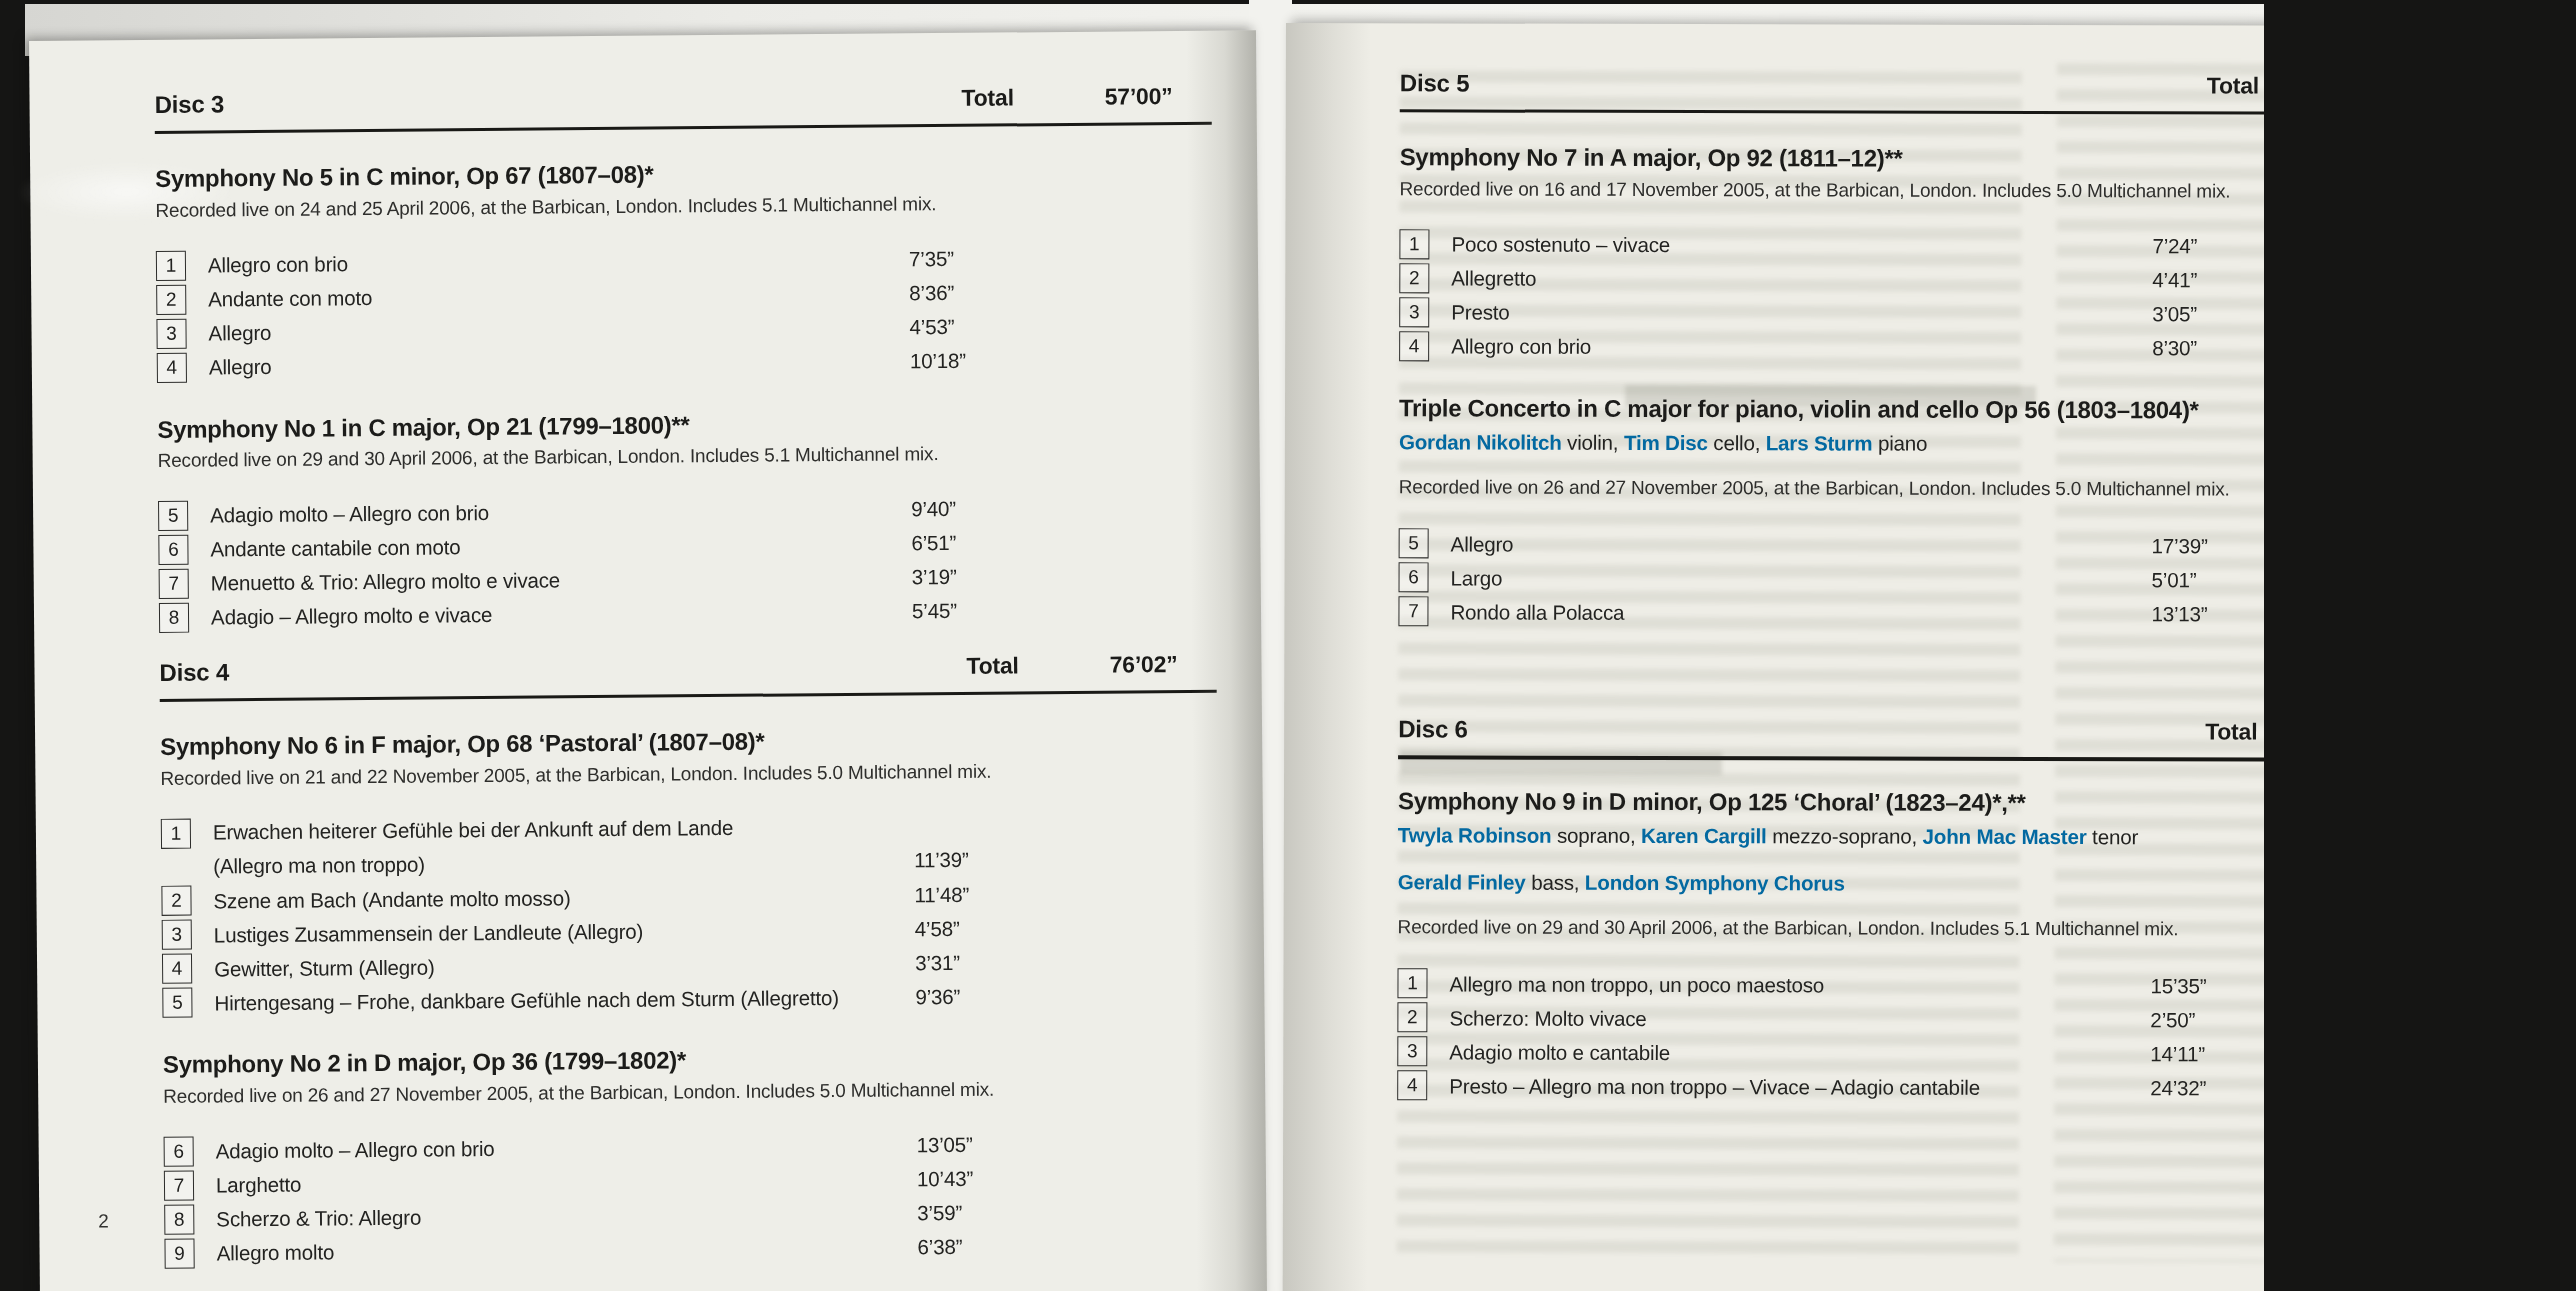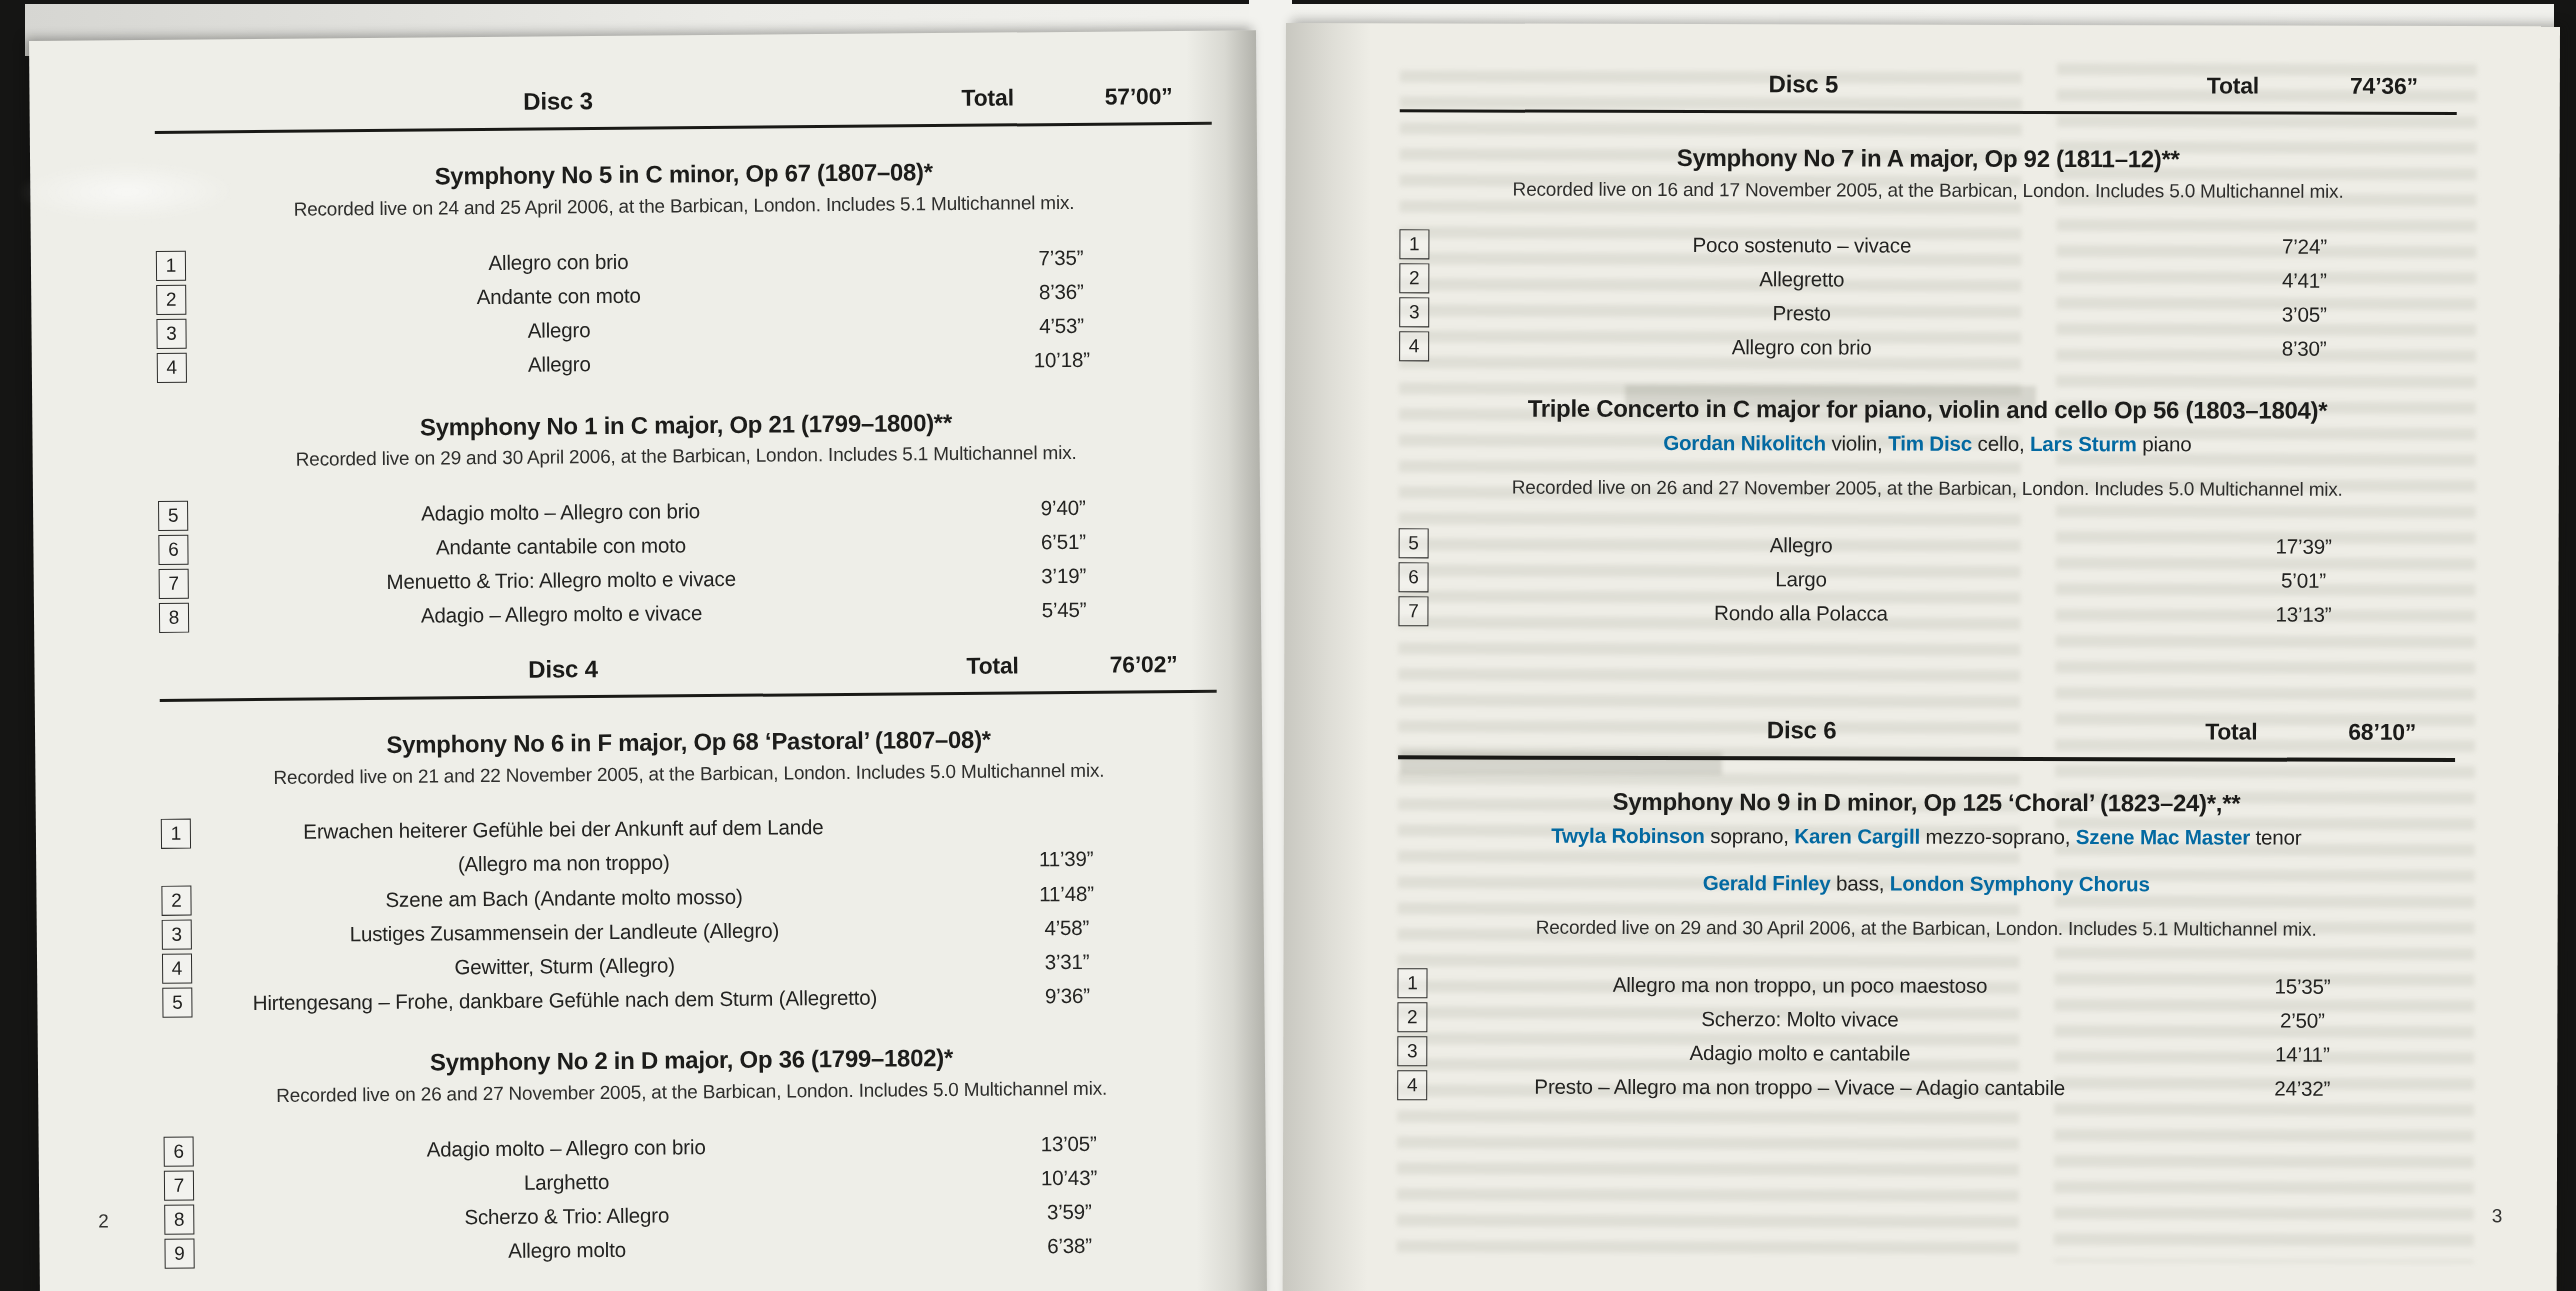--- a/index.html
+++ b/index.html
@@ -2,21 +2,21 @@
 <html style="font-size:14.3px"><head>
 <meta charset="utf-8">
 <style>
   html,body{margin:0;padding:0;}
   body{
     width:2576px;height:1292px;overflow:hidden;
     background:#151514;
     font-family:"Liberation Sans","DejaVu Sans",sans-serif;
     color:#222220;
   }
-  #stage{position:relative;width:2576px;height:1292px;overflow:hidden;text-align:center;}
+  #stage{position:relative;width:2264px;height:1292px;overflow:hidden;}
 
   
   .top-strip{
     position:absolute;left:25px;top:3.6px;width:2529px;height:52px;
     background:linear-gradient(to right,#d6d6d2,#ebebe7 28%,#f3f3ef 55%,#f0f0ec 100%);
   }
   .gutter-light{
     position:absolute;left:1249px;top:0;width:43px;height:1292px;
     background:#f2f2ee;
   }
@@ -347,21 +347,21 @@
         <span class="disc-label">Disc 6</span>
         <span class="total-group">
           <span>Total</span>
           <span>68’10”</span>
         </span>
       </header>
       <div class="rule"></div>
 
       <div class="work tight">
         <h2 class="work-title">Symphony No 9 in D minor, Op 125 ‘Choral’ (1823–24)*,**</h2>
-        <p class="performers"><b>Twyla Robinson</b><span> soprano, </span><b>Karen Cargill</b><span> mezzo-soprano, </span><b>Szene Mac Master</b><span> tenor</span></p>
+        <p class="performers"><b>Twyla Robinson</b><span> soprano, </span><b>Karen Cargill</b><span> mezzo-soprano, </span><b>John Mac Master</b><span> tenor</span></p>
         <p class="performers l2"><b>Gerald Finley</b><span> bass, </span><b>London Symphony Chorus</b></p>
         <p class="recorded after-perf">Recorded live on 29 and 30 April 2006, at the Barbican, London. Includes 5.1 Multichannel mix.</p>
         <div class="tracks tight">
           <div class="track">
             <span class="tno">1</span>
             <span class="ttitle">Allegro ma non troppo, un poco maestoso</span>
             <span class="ttime">15’35”</span>
           </div>
           <div class="track">
             <span class="tno">2</span>

